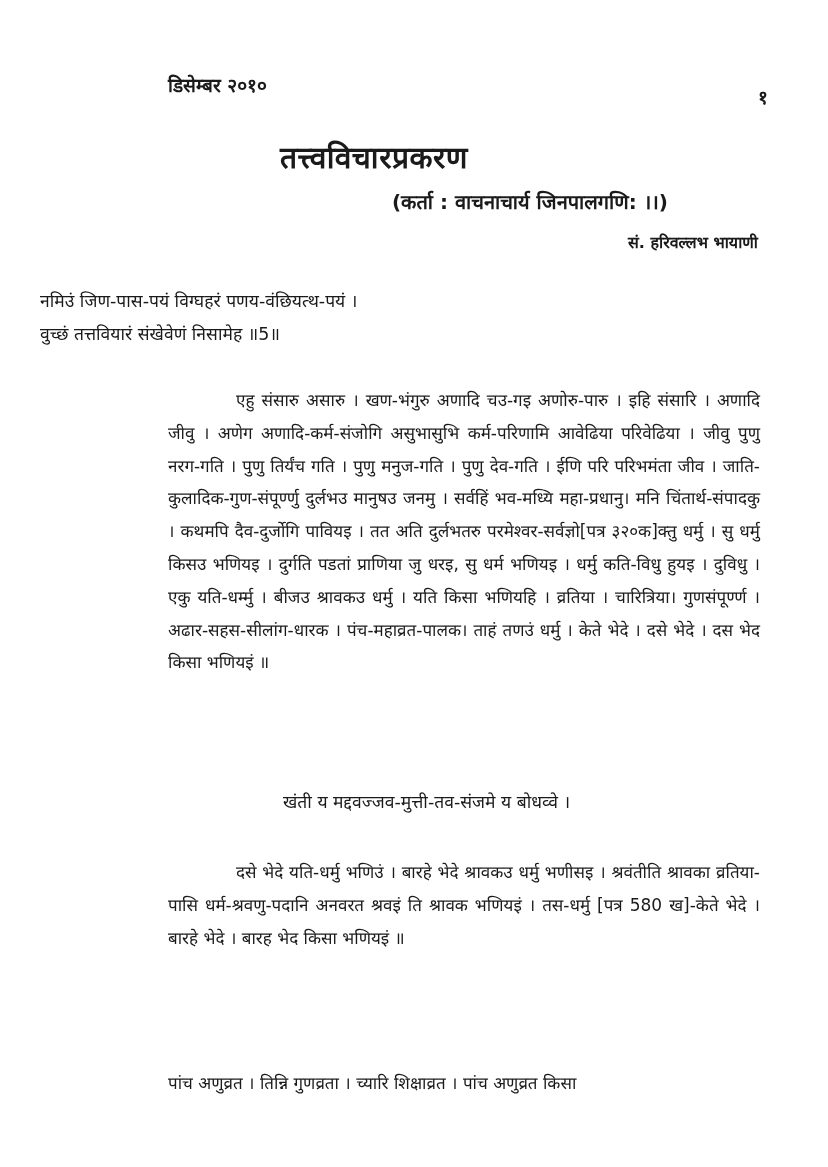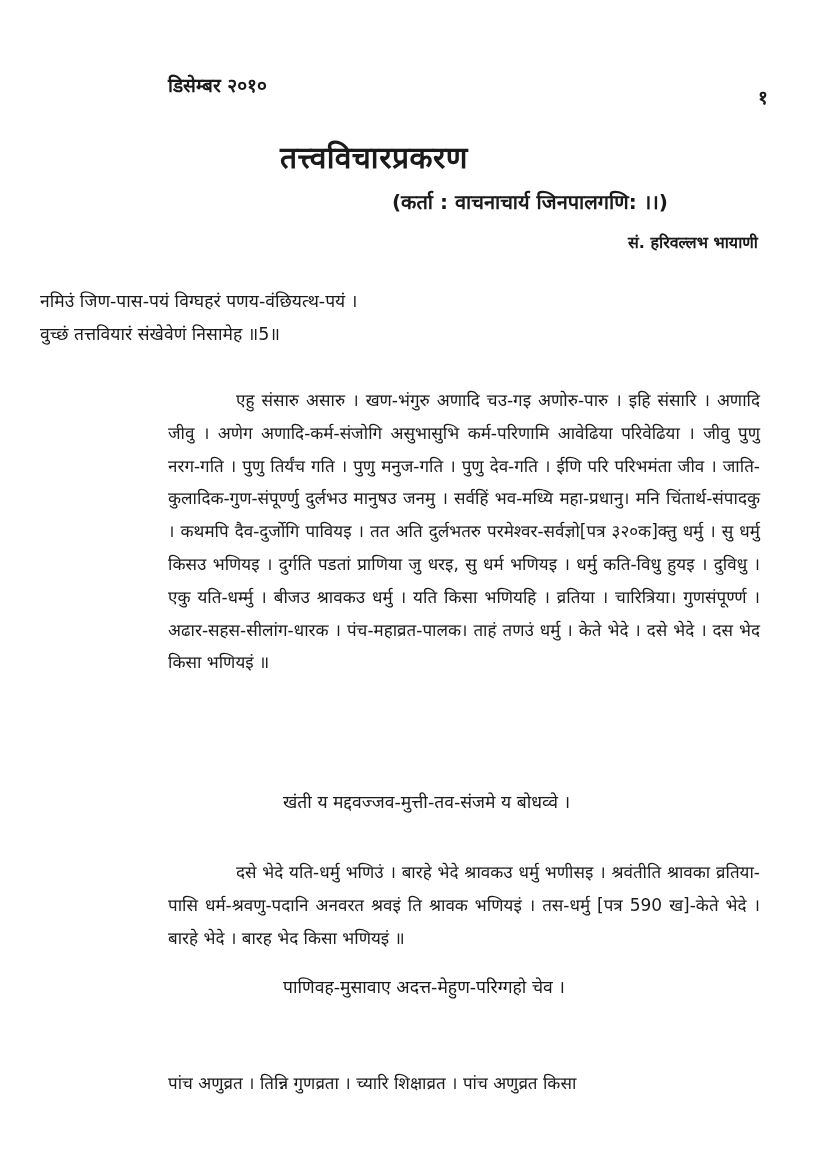--- a/index.html
+++ b/index.html
@@ -38,19 +38,18 @@
   <div class="line">नमिउं जिण-पास-पयं विग्घहरं पणय-वंछियत्थ-पयं ।</div>
   <div class="line"><span>वुच्छं </span><b class="kw">तत्तवियारं</b><span> संखेवेणं निसामेह ॥5॥</span></div>
 </div>
 
 <div class="prose p1">एहु संसारु असारु । खण-भंगुरु अणादि चउ-गइ अणोरु-पारु । इहि संसारि । अणादि जीवु । अणेग अणादि-कर्म-संजोगि असुभासुभि कर्म-परिणामि आवेढिया परिवेढिया । जीवु पुणु नरग-गति । पुणु तिर्यंच गति । पुणु मनुज-गति । पुणु देव-गति । ईणि परि परिभमंता जीव । जाति-कुलादिक-गुण-संपूर्ण्णु दुर्लभउ मानुषउ जनमु । सर्वहिं भव-मध्यि महा-प्रधानु। मनि चिंतार्थ-संपादकु । कथमपि दैव-दुर्जोगि पावियइ । तत अति दुर्लभतरु परमेश्वर-सर्वज्ञो[पत्र ३२०क]क्तु धर्मु । सु धर्मु किसउ भणियइ । दुर्गति पडतां प्राणिया जु धरइ, सु धर्म भणियइ । धर्मु कति-विधु हुयइ । दुविधु । एकु यति-धर्म्मु । बीजउ श्रावकउ धर्मु । यति किसा भणियहि । व्रतिया । चारित्रिया। गुणसंपूर्ण्ण । अढार-सहस-सीलांग-धारक । पंच-महाव्रत-पालक। ताहं तणउं धर्मु । केते भेदे । दसे भेदे । दस भेद किसा भणियइं ॥</div>
 
 <div class="verse v2">
   <div class="line">खंती य मद्दवज्जव-मुत्ती-तव-संजमे य बोधव्वे ।</div>
 </div>
 
-<div class="prose p2">दसे भेदे यति-धर्मु भणिउं । बारहे भेदे श्रावकउ धर्मु भणीसइ । श्रवंतीति श्रावका व्रतिया-पासि धर्म-श्रवणु-पदानि अनवरत श्रवइं ति श्रावक भणियइं । तस-धर्मु [पत्र 590 ख]-केते भेदे । बारहे भेदे । बारह भेद किसा भणियइं ॥</div>
+<div class="prose p2">दसे भेदे यति-धर्मु भणिउं । बारहे भेदे श्रावकउ धर्मु भणीसइ । श्रवंतीति श्रावका व्रतिया-पासि धर्म-श्रवणु-पदानि अनवरत श्रवइं ति श्रावक भणियइं । तस-धर्मु [पत्र 580 ख]-केते भेदे । बारहे भेदे । बारह भेद किसा भणियइं ॥</div>
 
 <div class="verse v3">
-  <div class="line">पाणिवह-मुसावाए अदत्त-मेहुण-परिग्गहो चेव ।</div>
 </div>
 
 <div class="prose p3">पांच अणुव्रत । तिन्नि गुणव्रता । च्यारि शिक्षाव्रत । पांच अणुव्रत किसा</div>
 
 </body></html>

